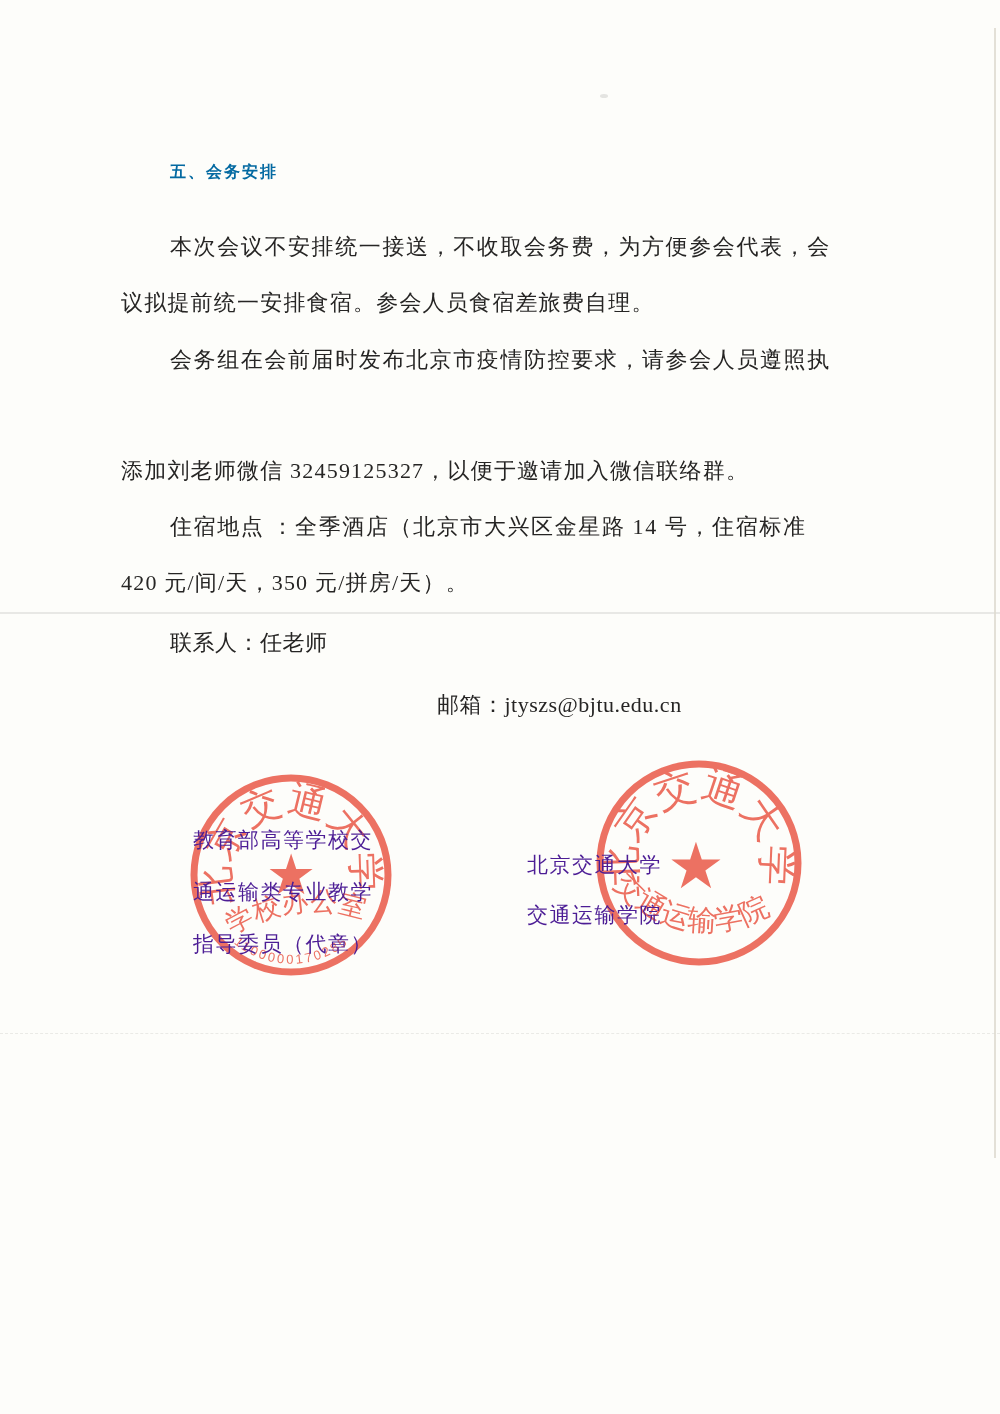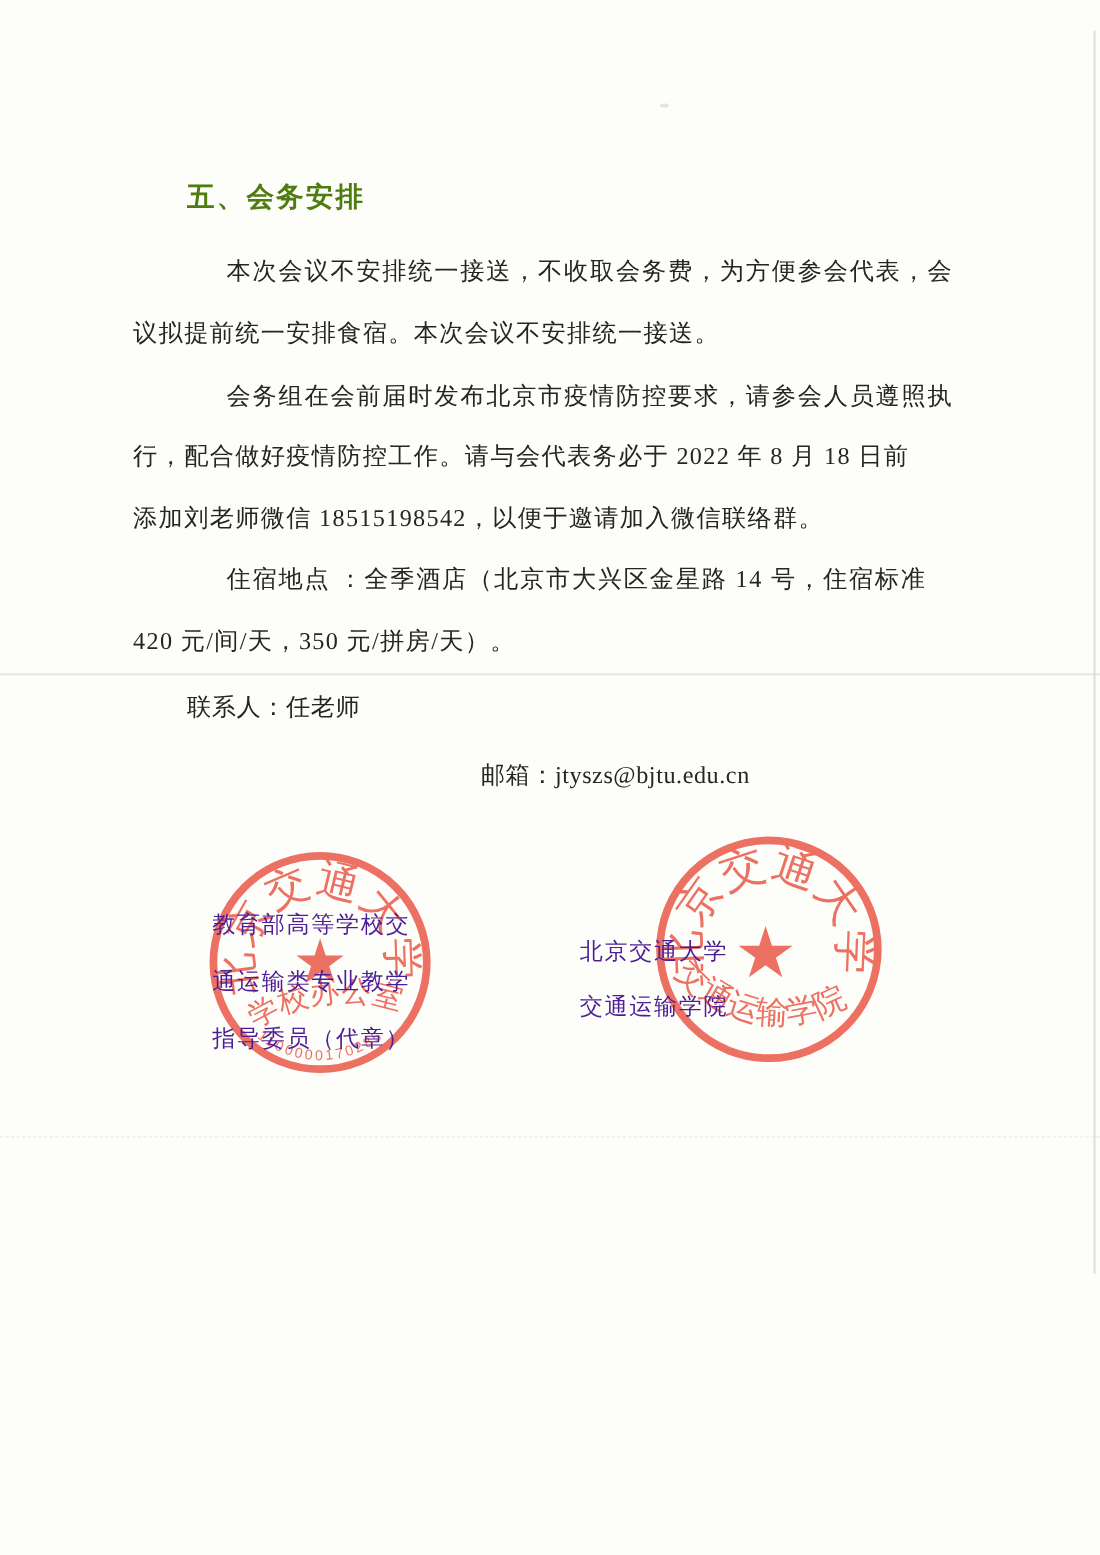--- a/index.html
+++ b/index.html
@@ -11,28 +11,28 @@
     overflow:hidden;
   }
   .page{position:absolute;inset:0;background:#fdfdfa;}
   .line{
     position:absolute;
     font-size:22px;
     color:#262524;
     letter-spacing:1.2px;
     white-space:nowrap;
   }
-  .wide{letter-spacing:1.6px;margin-left:36px;}
+  .wide{letter-spacing:1.6px;}
   .heading{
     position:absolute;
     font-family:"Liberation Sans","DejaVu Sans",sans-serif;
     font-weight:bold;
-    font-size:25px;
+    font-size:16px;
     letter-spacing:2px;
-    color:#4d7c0f;
+    color:#0369a1;
     white-space:nowrap;
   }
   .sig{
     position:absolute;
     font-size:21px;
     color:#4c1d95;
     letter-spacing:1.5px;
     white-space:nowrap;
   }
   .seal{position:absolute;opacity:.8;}
@@ -40,25 +40,24 @@
   .artifact{position:absolute;}
 </style>
 </head>
 <body>
 
 <div class="page">
 
   <div class="heading" style="left:170px;top:162px;">五、会务安排</div>
 
   <div class="line wide" style="left:170px;top:232px;">本次会议不安排统一接送，不收取会务费，为方便参会代表，会</div>
-  <div class="line" style="left:121px;top:288px;">议拟提前统一安排食宿。本次会议不安排统一接送。</div>
+  <div class="line" style="left:121px;top:288px;">议拟提前统一安排食宿。参会人员食宿差旅费自理。</div>
 
   <div class="line wide" style="left:170px;top:345px;">会务组在会前届时发布北京市疫情防控要求，请参会人员遵照执</div>
-  <div class="line" style="left:121px;top:400px;">行，配合做好疫情防控工作。请与会代表务必于 2022 年 8 月 18 日前</div>
-  <div class="line" style="left:121px;top:456px;">添加刘老师微信 18515198542，以便于邀请加入微信联络群。</div>
+  <div class="line" style="left:121px;top:456px;">添加刘老师微信 32459125327，以便于邀请加入微信联络群。</div>
 
   <div class="line wide" style="left:170px;top:512px;">住宿地点 ：全季酒店（北京市大兴区金星路 14 号，住宿标准</div>
   <div class="line" style="left:121px;top:568px;">420 元/间/天，350 元/拼房/天）。</div>
 
   <div class="line" style="left:170px;top:628px;letter-spacing:0.5px;">联系人：任老师</div>
   <div class="line" style="left:437px;top:690px;letter-spacing:0.5px;">邮箱：jtyszs@bjtu.edu.cn</div>
 
   <svg class="seal" style="left:178px;top:762px;" width="226" height="226" viewBox="0 0 226 226">
     <defs>
       <path id="lrim" d="M -58.3,21.2 A 62,62 0 1 1 58.3,21.2"></path>

